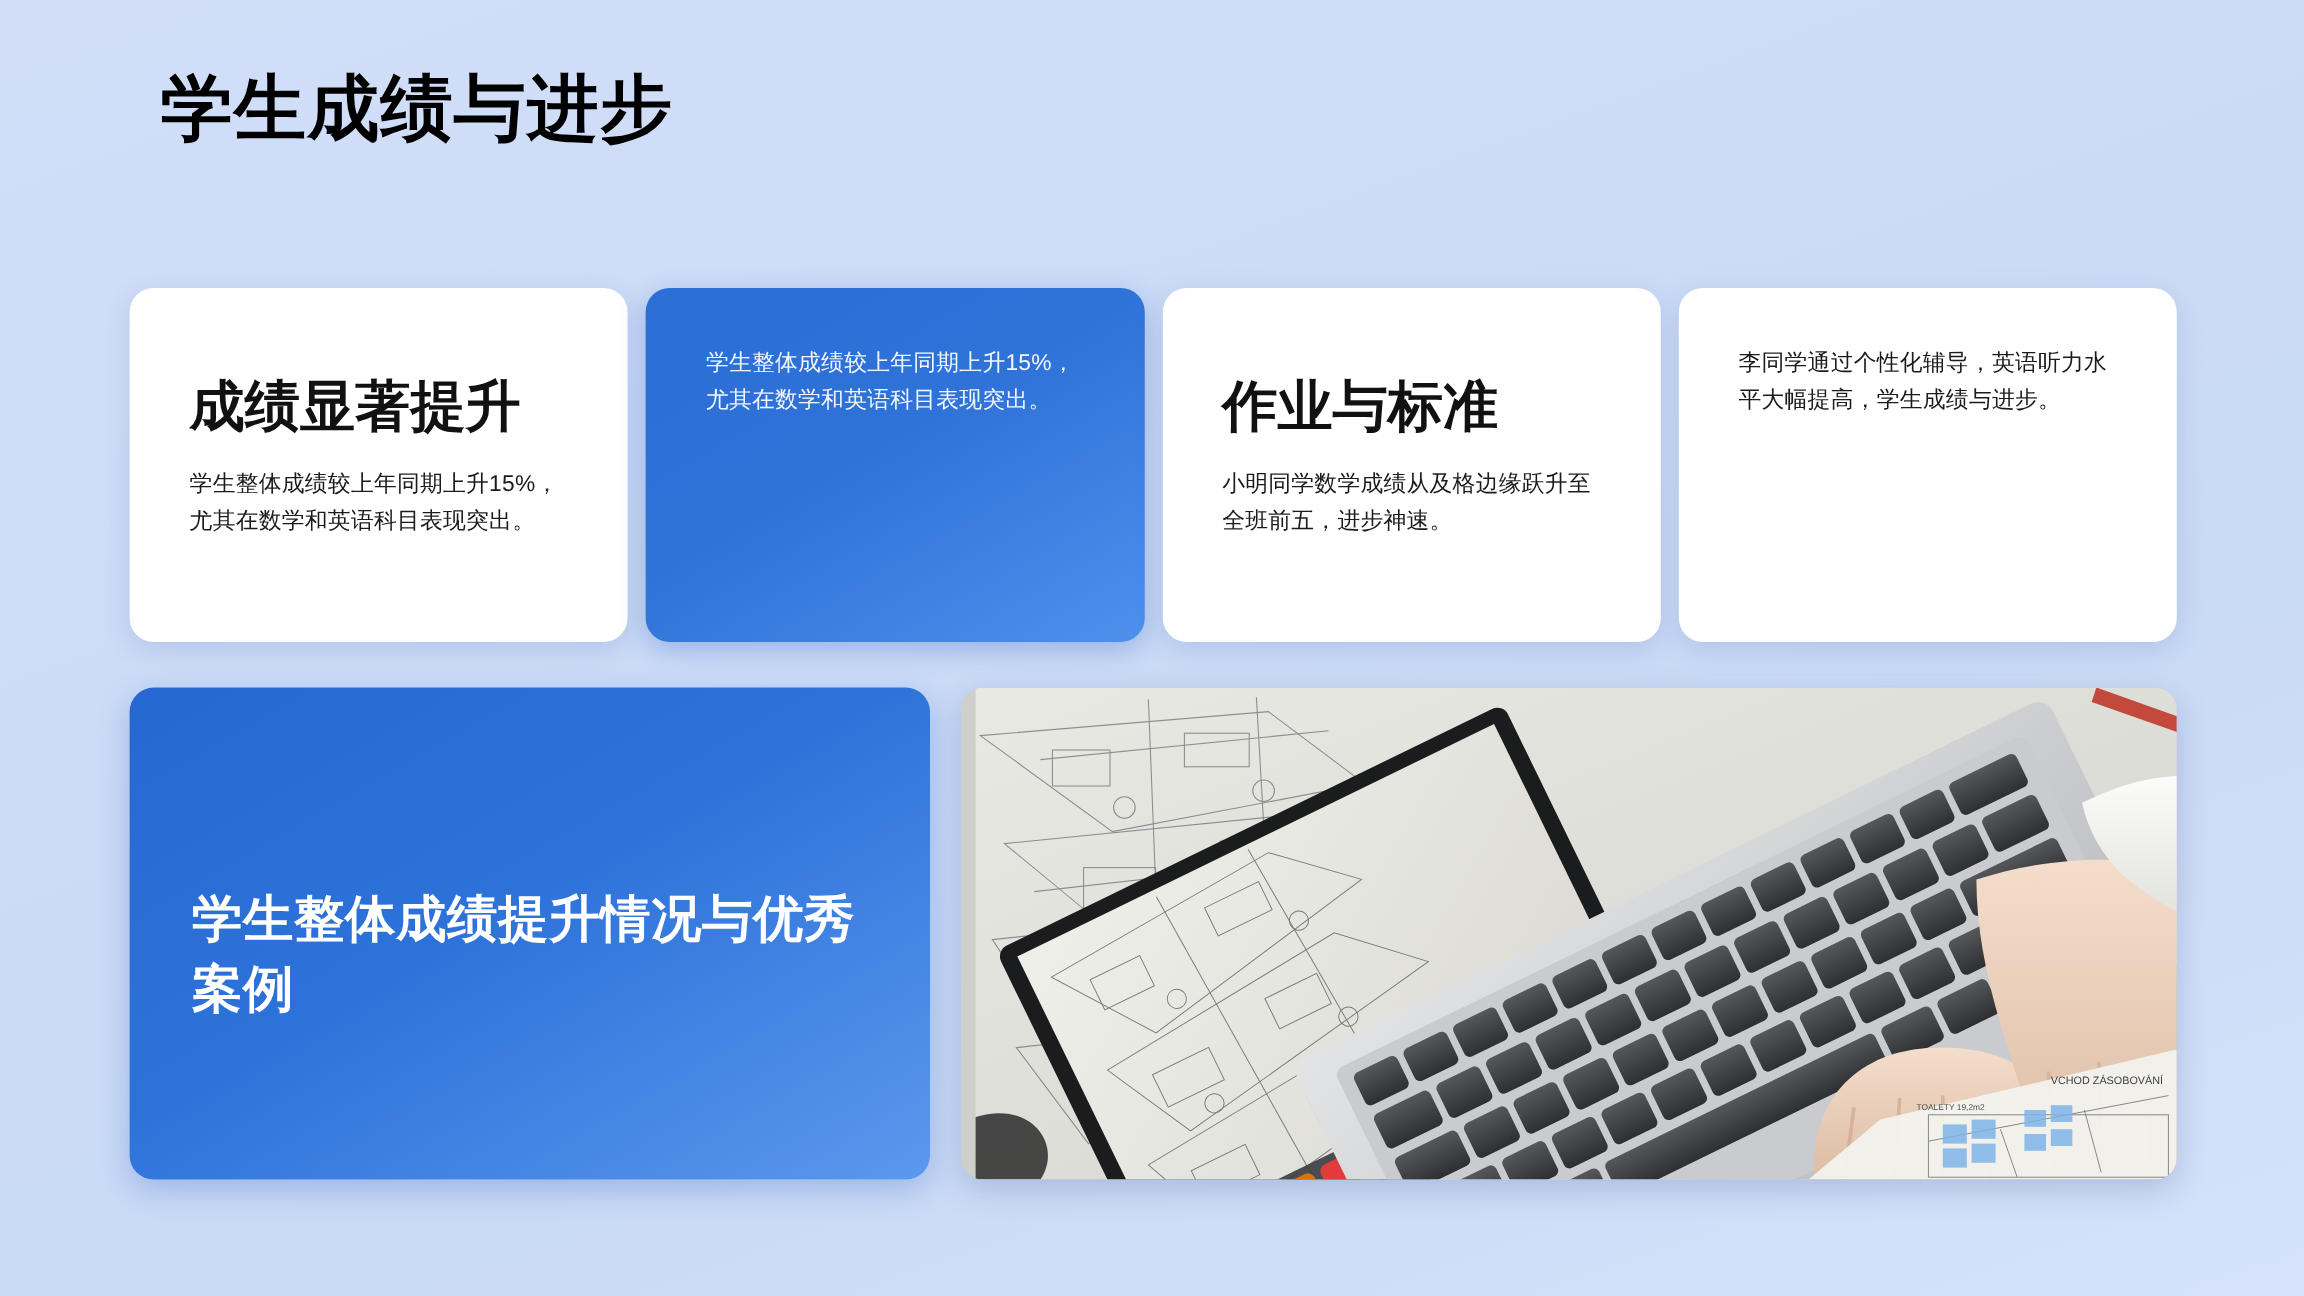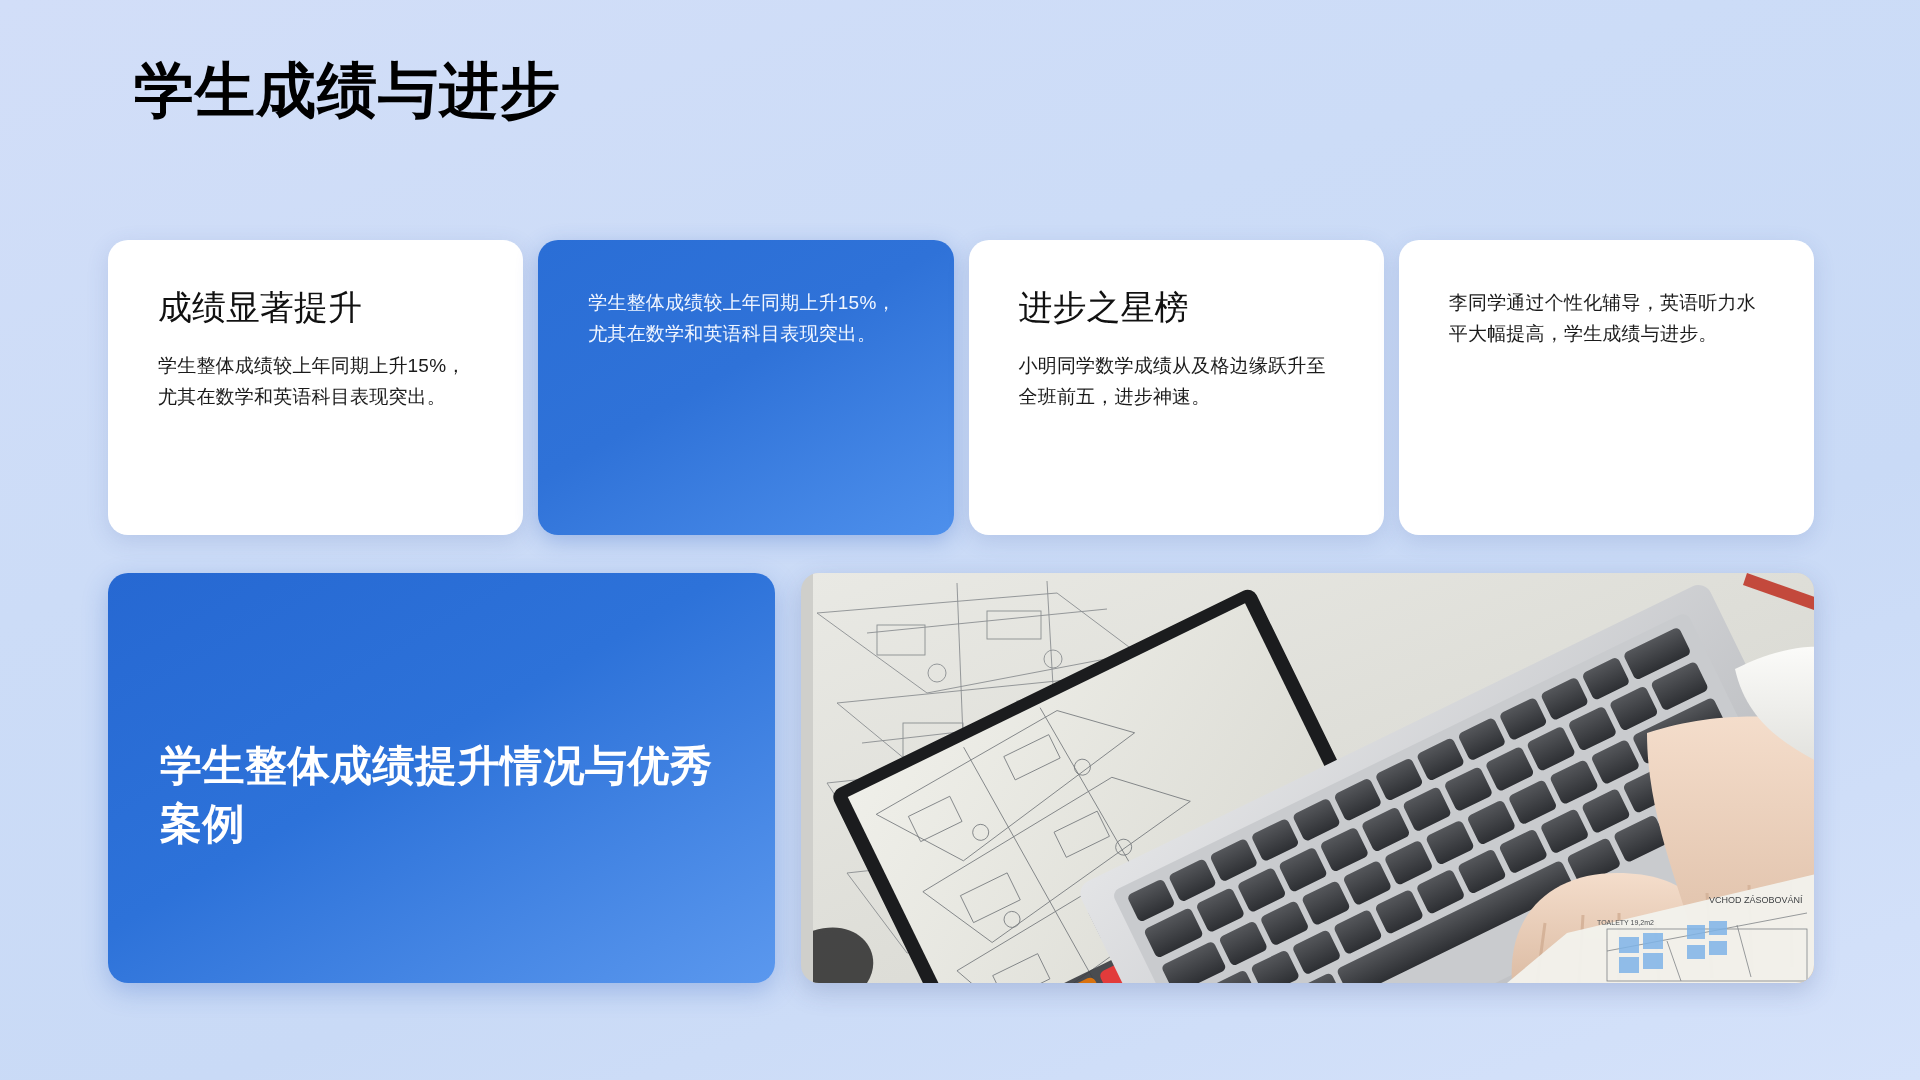--- a/index.html
+++ b/index.html
@@ -30,22 +30,22 @@
     padding:48px 50px 0 50px;
     box-shadow:0 6px 22px rgba(60,90,160,.16);
     background:#ffffff;
     overflow:hidden;
   }
   .card.highlight{
     background:linear-gradient(150deg,#2a6ed6 0%,#2f72d8 45%,#4e90ec 100%);
     box-shadow:0 6px 22px rgba(40,90,190,.30);
   }
   .card-title{
-    font-size:34px; font-weight:400; color:#111;
-    line-height:1.15; margin-bottom:24px; white-space:nowrap;
+    font-size:46px; font-weight:700; color:#111;
+    line-height:1.15; margin-bottom:24px; white-space:nowrap;margin-top:24px;
   }
   .card.highlight .card-title{ color:#ffffff; }
   .card-body{
     font-size:19px; line-height:1.62; color:#1b1b1b;
     font-weight:400; letter-spacing:.2px;
   }
   .card.highlight .card-body{ color:#f1f6ff; }
 
   
   .bottom-row{
@@ -90,21 +90,21 @@
     <div class="card">
       <div class="card-title">成绩显著提升</div>
       <div class="card-body">学生整体成绩较上年同期上升15%，尤其在数学和英语科目表现突出。</div>
     </div>
 
     <div class="card highlight">
       <div class="card-body">学生整体成绩较上年同期上升15%，尤其在数学和英语科目表现突出。</div>
     </div>
 
     <div class="card">
-      <div class="card-title">进步之星榜</div>
+      <div class="card-title">作业与标准</div>
       <div class="card-body">小明同学数学成绩从及格边缘跃升至全班前五，进步神速。</div>
     </div>
 
     <div class="card">
       <div class="card-body">李同学通过个性化辅导，英语听力水平大幅提高，学生成绩与进步。</div>
     </div>
 
   </div>
 
   <div class="bottom-row">

